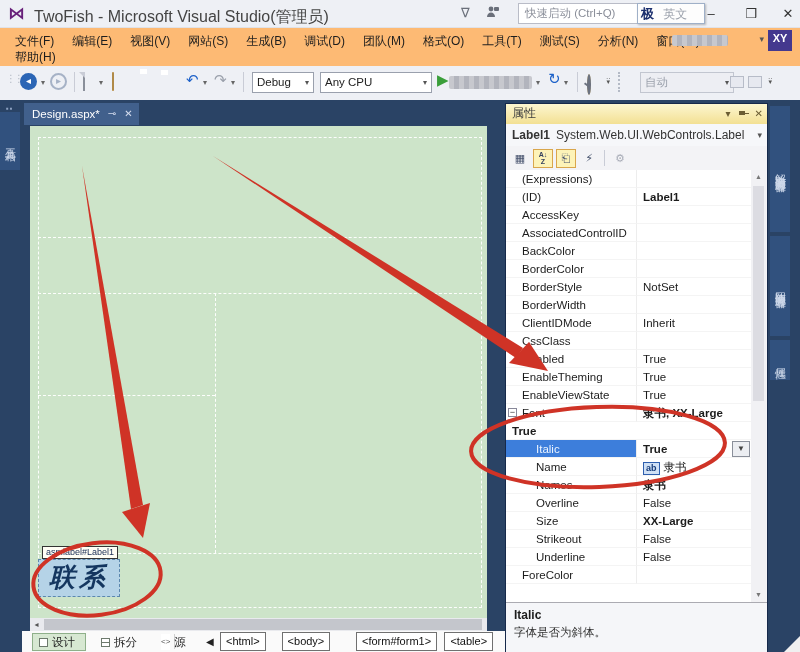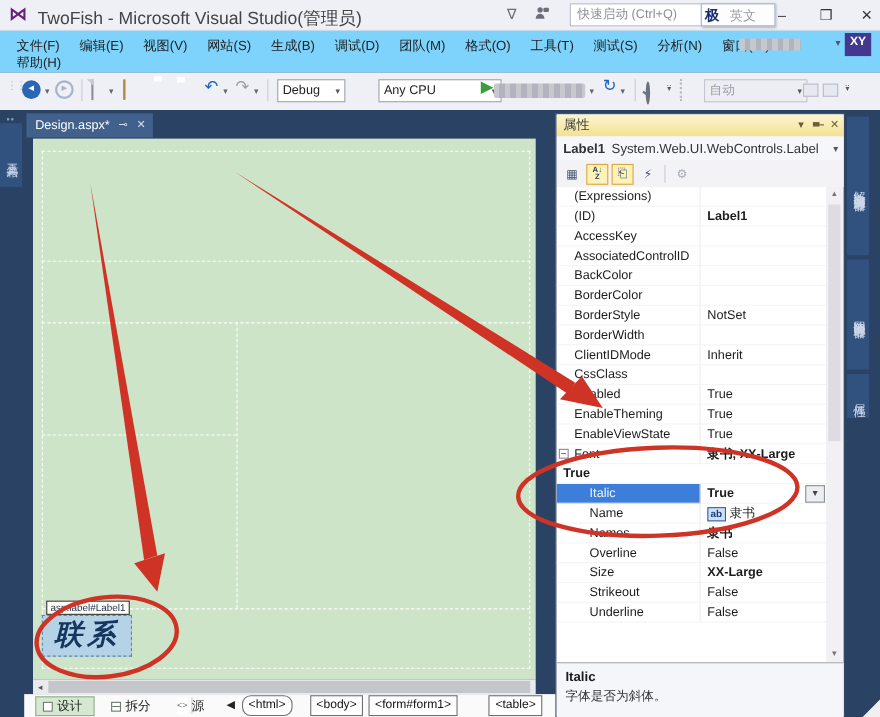--- a/index.html
+++ b/index.html
@@ -10,21 +10,21 @@
   .titlebar{position:absolute;left:0;top:0;width:800px;height:28px;background:#eef0f5;border-bottom:1px solid #e0e2e8;}
   .vslogo{position:absolute;left:8px;top:3px;font-size:17px;font-weight:bold;color:var(--vs-purple);}
   .wintitle{position:absolute;left:34px;top:7px;font-size:16px;color:#444;}
   .tb-ico{position:absolute;top:5px;font-size:13px;color:#6a6f7a;}
   .searchbox{position:absolute;left:518px;top:3px;width:182px;height:21px;background:#fff;border:1px solid #b9bcc7;font-size:11.5px;color:#8a8e99;line-height:19px;padding-left:6px;}
   .imebox{position:absolute;left:637px;top:3px;width:68px;height:21px;background:#fdfdfd;border:1px solid #9fb0c8;box-shadow:1px 1px 2px rgba(0,0,0,.25);font-size:12px;line-height:19px;padding-left:3px;}
   .imebox .logo{color:#1b2f6e;font-weight:bold;font-size:13px;}
   .imebox .mode{color:#9aa0ab;margin-left:6px;}
   .winbtn{position:absolute;top:4px;width:22px;height:20px;text-align:center;font-size:13px;color:#333;line-height:20px;}
   
-  .menubar{position:absolute;left:0;top:28px;width:800px;height:38px;background:#7dd3fc;font-size:12px;color:#1e1e1e;}
+  .menubar{position:absolute;left:0;top:28px;width:800px;height:38px;background:#fdba74;font-size:12px;color:#1e1e1e;}
   .menurow1{position:absolute;left:6px;top:3px;display:flex;}
   .menu-item{padding:2px 9px;white-space:nowrap;}
   .menurow2{position:absolute;left:6px;top:21px;}
   .redacted{display:inline-block;background:repeating-linear-gradient(90deg,#c7c8ce 0 5px,#b2b4bd 5px 10px);border-radius:2px;}
   .user-caret{position:absolute;right:36px;top:6px;font-size:9px;color:#555;}
   .userbadge{position:absolute;right:8px;top:2px;width:24px;height:21px;background:var(--badge);color:#fff;font-size:11px;font-weight:bold;text-align:center;line-height:17px;}
   
   .toolbar{position:absolute;left:0;top:66px;width:800px;height:34px;background:#eef0f5;}
   .t{position:absolute;top:7px;}
   .grip{color:#b4bac6;font-size:10px;letter-spacing:-2px;}
@@ -172,21 +172,21 @@
     <span class="t caret" style="left:99px;top:12px;">▾</span>
     <span class="t" style="left:112px;"><span class="i-folder"></span></span>
     <span class="t" style="left:137px;top:9px;"><span class="i-floppy"></span></span>
     <span class="t" style="left:158px;top:10px;"><span class="i-floppy all"></span></span>
     <span class="t glyph" style="left:186px;top:5px;color:#1e62c9;">↶</span>
     <span class="t caret" style="left:203px;top:12px;">▾</span>
     <span class="t glyph" style="left:214px;top:5px;color:#9aa0ab;">↷</span>
     <span class="t caret" style="left:231px;top:12px;">▾</span>
     <span class="t vsep" style="left:243px;"></span>
     <span class="combo" style="left:252px;width:62px;"><span>Debug</span><span class="cv">▾</span></span>
-    <span class="combo" style="left:320px;width:112px;margin-left:24px;"><span>Any CPU</span><span class="cv">▾</span></span>
+    <span class="combo" style="left:320px;width:112px;"><span>Any CPU</span><span class="cv">▾</span></span>
     <span class="t glyph" style="left:437px;top:5px;color:#3a9e3a;">▶</span>
     <span class="redacted t" style="left:449px;top:10px;width:83px;height:13px;"></span>
     <span class="t caret" style="left:536px;top:12px;">▾</span>
     <span class="t glyph" style="left:548px;top:4px;color:#1e62c9;">↻</span>
     <span class="t caret" style="left:564px;top:12px;">▾</span>
     <span class="t vsep" style="left:577px;"></span>
     <span class="t" style="left:587px;top:10px;"><span class="i-mag"></span></span>
     <span class="t ovf" style="left:606px;top:8px;">
         <span>‥</span>
         <span>▾</span>
@@ -232,21 +232,21 @@
     <span id="view-buttons"><span class="viewbtn active" style="left: 10px; width: 54px;">
           <span class="vicon "></span>
           <span>设计</span>
         </span><span class="viewbtn" style="left: 72px; width: 54px;">
           <span class="vicon split"></span>
           <span>拆分</span>
         </span><span class="viewbtn" style="left: 132px; width: 40px;">
           <span class="vicon src">&lt;&gt;</span>
           <span>源</span>
         </span></span>
-    <span id="tag-buttons"><span class="tagbtn" style="left: 198px; border-radius: 8px;">&lt;html&gt;</span><span class="tagbtn" style="left: 259.6px;">&lt;body&gt;</span><span class="tagbtn" style="left: 313px; text-align: right;">&lt;form#form1&gt;</span><span class="tagbtn" style="left: 422.4px;">&lt;table&gt;</span><span class="tagbtn" style="left: 490.6px;">&lt;tr&gt;</span></span>
+    <span id="tag-buttons"><span class="tagbtn" style="left: 198px;">&lt;html&gt;</span><span class="tagbtn" style="left: 259.6px;">&lt;body&gt;</span><span class="tagbtn" style="left: 334px; text-align: right;">&lt;form#form1&gt;</span><span class="tagbtn" style="left: 422.4px;">&lt;table&gt;</span><span class="tagbtn" style="left: 490.6px;">&lt;tr&gt;</span></span>
   </div>
 
   <div class="props">
     <div class="ptitle">
       <span>属性</span>
       <span class="ticons">
         <span>▾</span>
         <span class="pin"></span>
         <span>✕</span>
       </span>
@@ -347,20 +347,24 @@
           <div class="pval b">XX-Large</div>
         </div>
         <div class="prow">
           <div class="pname ind">Strikeout</div>
           <div class="pval">False</div>
         </div>
         <div class="prow">
           <div class="pname ind">Underline</div>
           <div class="pval">False</div>
         </div>
+        <div class="prow">
+          <div class="pname">ForeColor</div>
+          <div class="pval"></div>
+        </div>
       </div>
     <div class="pscroll">
       <span class="arr" style="top:0;">▲</span>
       <span class="thumb"></span>
       <span class="arr" style="bottom:0;">▼</span>
     </div>
     <div class="pdesc">
       <div class="dt">Italic</div>
       <div class="dd2">字体是否为斜体。</div>
     </div>

